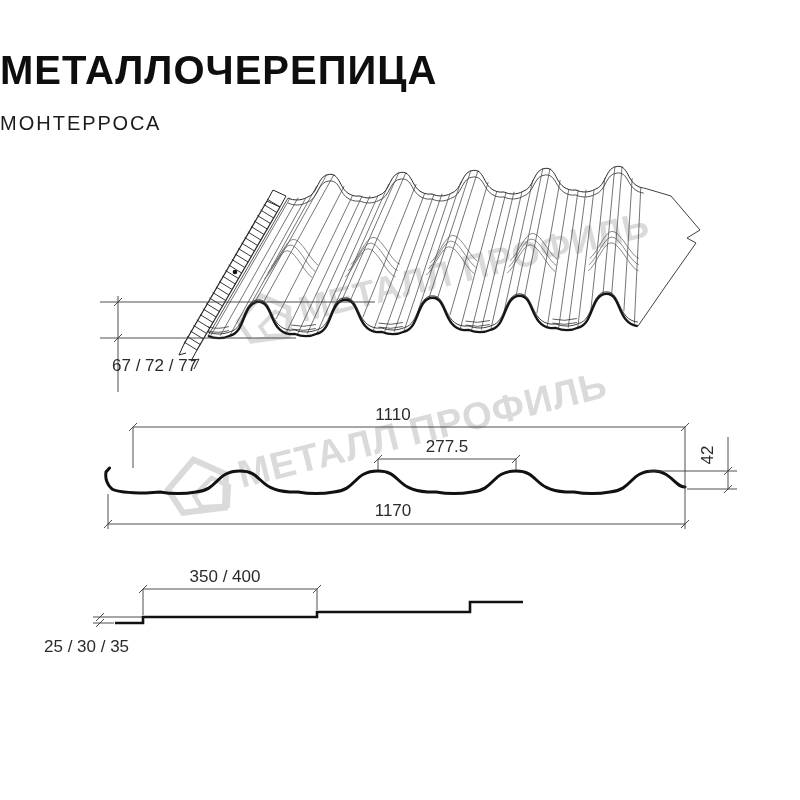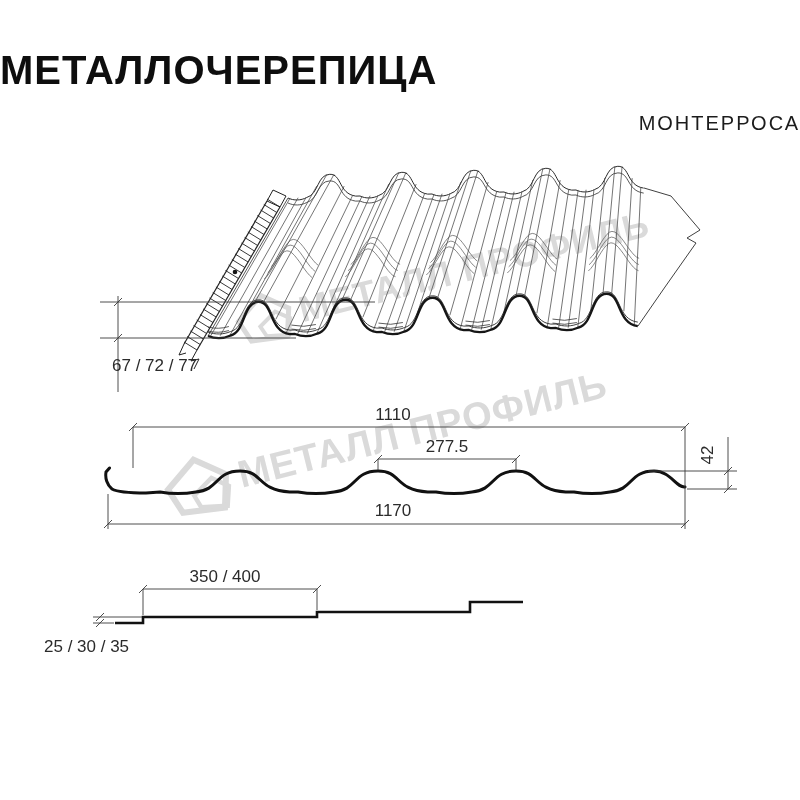--- a/index.html
+++ b/index.html
@@ -1,20 +1,20 @@
 <!DOCTYPE html>
 <html><head>
 <meta charset="utf-8">
 <style>
   html,body{margin:0;padding:0;background:#fff;}
   #stage{position:relative;width:800px;height:800px;background:#fff;overflow:hidden;
          font-family:"Liberation Sans",sans-serif;}
   .title{position:absolute;top:48px;left:0;width:100%;
          font-weight:800;font-size:40px;letter-spacing:1px;color:#0e0e0e;}
-  .subtitle{position:absolute;top:112px;left:0;width:100%;text-align:right;
+  .subtitle{position:absolute;top:112px;left:0;width:100%;text-align:left;
          font-weight:500;font-size:20px;letter-spacing:2px;color:#1c1c1c;}
   svg{position:absolute;top:0;left:0;}
   svg text{font-family:"Liberation Sans",sans-serif;font-size:17px;fill:#2b2b2b;}
   .wm-text{font-size:36px;font-weight:700;fill:#dadada;letter-spacing:1px;}
   .wm-text2{font-size:38px;font-weight:700;fill:#dadada;letter-spacing:1px;}
 </style>
 </head>
 <body>
 
 <div id="stage">

